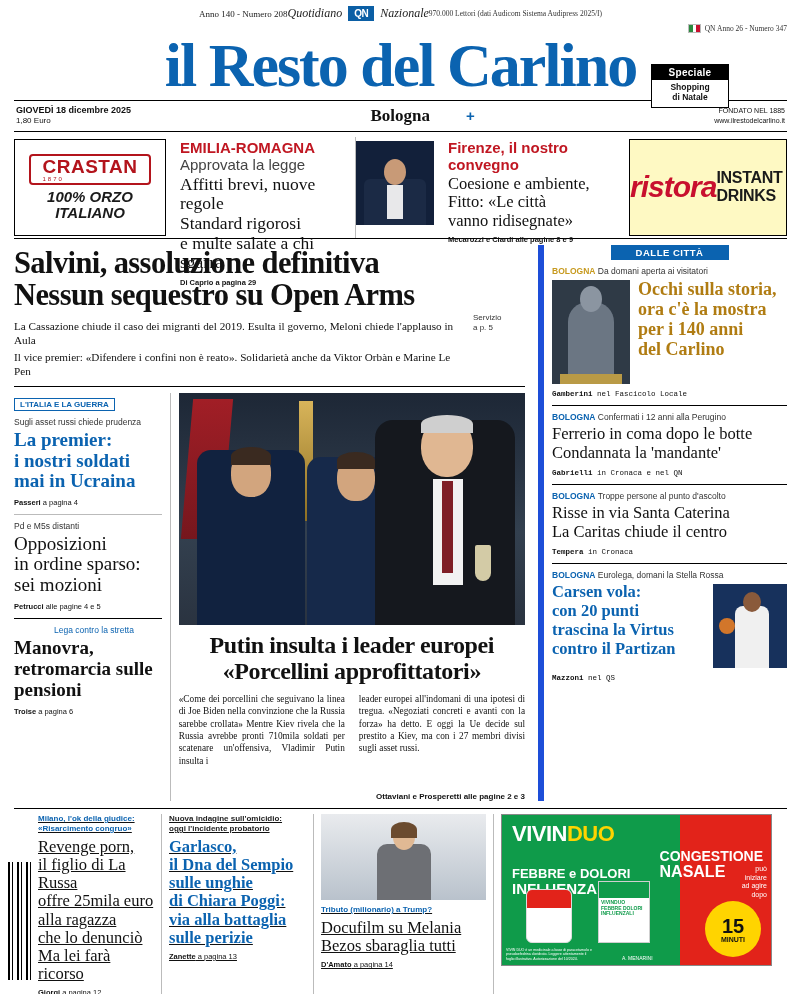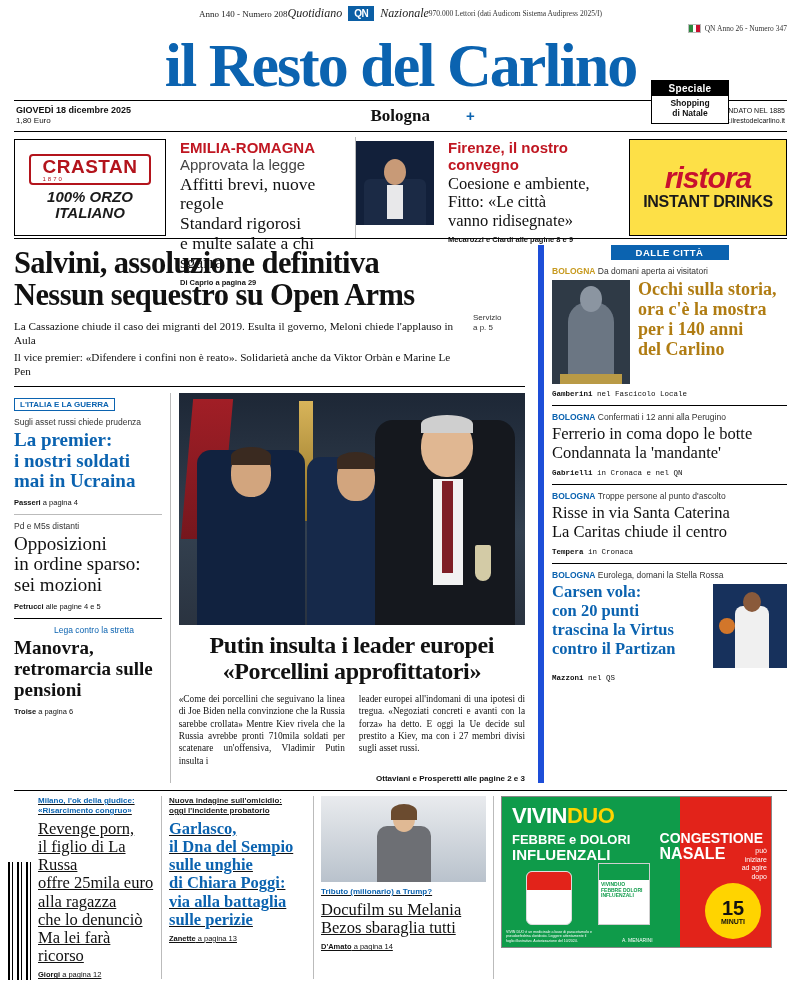--- a/index.html
+++ b/index.html
@@ -27,21 +27,21 @@
   .subbar .right { display:flex; align-items:center; }
 
   
   .title-wrap { position:relative; margin-top:0px; }
   .title {
     font-family:"Liberation Serif", serif;
     font-weight:bold; font-size:62px; line-height:0.98; letter-spacing:-2px;
     color:#0b63b0; text-align:center; padding: 2px 0 0 0;
   }
   .speciale-box {
-    position:absolute; right:58px; top:47px; width:78px; background:#fff; border:1px solid #000;
+    position:absolute; right:58px; top:31px; width:78px; background:#fff; border:1px solid #000;
     text-align:center;
   }
   .speciale-head { background:#000; color:#fff; font-family:"Liberation Sans",sans-serif; font-weight:bold;
                    font-size:10px; padding:2px 0; letter-spacing:0.3px; }
   .speciale-body { font-family:"Liberation Sans",sans-serif; font-size:8.5px; line-height:1.15; padding:3px 2px 4px; font-weight:bold; }
 
   .title-rule { border-top:1px solid #000; border-bottom:1px solid #000; margin-top:4px; height:32px;
                 display:flex; align-items:center; justify-content:space-between; padding:0 2px; }
   .date-col { font-family:"Liberation Sans",sans-serif; font-size:9px; line-height:1.3; font-weight:bold; }
   .date-col .price { font-weight:normal; font-size:8px; }
@@ -63,22 +63,22 @@
   .news-cell { flex:1; border-right:1px solid #bbb; padding:2px 8px 2px 8px; }
   .kicker { font-family:"Liberation Sans",sans-serif; font-size:15px; font-weight:bold; }
   .kicker .red { color:#c01722; }
   .kicker .grey { color:#444; font-weight:normal; }
   .promo-head { font-family:"Liberation Serif",serif; font-size:17.5px; line-height:1.12; margin-top:2px; }
   .byline { font-family:"Liberation Sans",sans-serif; font-size:7.5px; font-weight:bold; margin-top:5px; }
   .promo-photo { width:78px; height:84px; margin:4px 6px 0 0; background:#12203a; position:relative; overflow:hidden; flex:none; }
   .pp-suit { position:absolute; left:8px; bottom:0; width:62px; height:46px; background:#1b2a45; border-radius:6px 6px 0 0; }
   .pp-head { position:absolute; left:28px; bottom:40px; width:22px; height:26px; background:#c89a77; border-radius:50%; }
   .pp-shirt { position:absolute; left:31px; bottom:6px; width:16px; height:34px; background:#e8e8ea; }
-  .ad-right { width:158px; border:1px solid #000; margin:2px 0 2px 6px; background:#fde047;
-              display:flex; flex-direction:column; align-items:center; justify-content:center; }
+  .ad-right { width:158px; border:1px solid #000; margin:2px 0 2px 6px; background:#fef9c3;
+              display:flex; align-items:center; justify-content:center; }
   .ristora { font-family:"Liberation Sans",sans-serif; font-weight:bold; font-style:italic; color:#c8102e;
              font-size:30px; line-height:1; letter-spacing:-1px; }
   .ristora-sub { font-family:"Liberation Sans",sans-serif; font-weight:bold; color:#1a1a1a; font-size:16px; letter-spacing:-0.3px; }
 
   
   .body-grid { display:flex; margin-top:6px; }
   .col-main { width:530px; padding-right:13px; border-right:6px solid #1d4ed8; }
   .col-side { width:243px; padding-left:8px; }
 
   .lead-title { font-family:"Liberation Serif",serif; font-weight:bold; font-size:30.5px; line-height:1.05;
@@ -124,21 +124,21 @@
   .pu-shirt { position:absolute; right:62px; bottom:40px; width:30px; height:106px; background:#f2f2f2; }
   .pu-tie { position:absolute; right:72px; bottom:52px; width:11px; height:92px; background:#7f1f26; }
   .pu-glass { position:absolute; right:34px; bottom:44px; width:16px; height:36px; background:rgba(245,235,190,.85); border-radius:2px 2px 8px 8px;}
   .ph-gold { position:absolute; left:120px; top:8px; width:14px; height:120px; background:linear-gradient(180deg,#d8b45a,#8d6f22); }
 
   .photo-title { font-family:"Liberation Serif",serif; font-weight:bold; font-size:24px; line-height:1.08;
                  text-align:center; margin-top:8px; letter-spacing:-0.4px;}
   .two-col-text { display:flex; gap:14px; margin-top:8px; font-family:"Liberation Serif",serif;
                   font-size:9.3px; line-height:1.33; text-align:justify;}
   .two-col-text > div { flex:1; }
-  .photo-byline { font-family:"Liberation Sans",sans-serif; font-size:8px; font-weight:bold; text-align:right; margin-top:7px;}
+  .photo-byline { font-family:"Liberation Sans",sans-serif; font-size:8px; font-weight:bold; text-align:right; margin-top:25px;}
 
   
   .dalle-citta { background:#0b63b0; color:#fff; font-family:"Liberation Sans",sans-serif; font-weight:bold;
                  font-size:9.5px; text-align:center; padding:2px 0; letter-spacing:0.5px; width:118px; margin:0 auto; }
   .side-kicker { font-family:"Liberation Sans",sans-serif; font-size:8.5px; margin-top:6px; }
   .side-kicker .city { color:#c79a1f; font-weight:bold; }
   .side-kicker .city-blue { color:#0b63b0; font-weight:bold; }
   .side-kicker .txt { color:#333; }
   .side-head-gold { font-family:"Liberation Serif",serif; font-weight:bold; font-size:18px; line-height:1.12;
                     color:#b07c12; margin-top:3px; }
@@ -174,21 +174,21 @@
   .barcode { position:absolute; left:8px; bottom:14px; width:26px; height:118px;
              background: repeating-linear-gradient(90deg,#000 0 2px,#fff 2px 4px,#000 4px 5px,#fff 5px 9px); }
 
   
   .adbox { border:1px solid #888; height:152px; display:flex; position:relative; overflow:hidden; background:#fff;}
   .ad-green { position:absolute; left:0; top:0; width:66%; height:100%; background:#0f9b4a; }
   .ad-red { position:absolute; right:0; top:0; width:34%; height:100%; background:#e2231a; }
   .ad-title { position:absolute; left:10px; top:6px; color:#fff; font-family:"Liberation Sans",sans-serif;
               font-weight:bold; font-size:22px; letter-spacing:-0.5px;}
   .ad-title .duo { color:#ffd400; }
-  .ad-claim { position:absolute; left:10px; top:36px; color:#fff; font-family:"Liberation Sans",sans-serif;
+  .ad-claim { position:absolute; left:10px; top:52px; color:#fff; font-family:"Liberation Sans",sans-serif;
               font-weight:bold; font-size:13px; line-height:1.05; }
   .ad-claim2 { position:absolute; right:8px; top:34px; color:#fff; font-family:"Liberation Sans",sans-serif;
                font-weight:bold; font-size:14px; line-height:1.05; text-align:left;}
   .ad-pack { position:absolute; left:96px; top:66px; width:52px; height:62px; background:#fff; border:1px solid #cfcfcf; }
   .ad-pack-top { height:16px; background:#0f9b4a; }
   .ad-pack-txt { font-family:"Liberation Sans",sans-serif; font-size:5px; font-weight:bold; color:#0f9b4a; padding:2px; line-height:1.1;}
   .ad-pill { position:absolute; left:24px; top:74px; width:46px; height:54px; background:#fff; border-radius:6px; border:1px solid #ddd;}
   .ad-pill-top { height:18px; background:#e2231a; border-radius:5px 5px 0 0;}
   .ad-15 { position:absolute; right:10px; bottom:8px; width:56px; height:56px; border-radius:50%; background:#ffd400;
            display:flex; flex-direction:column; align-items:center; justify-content:center;

